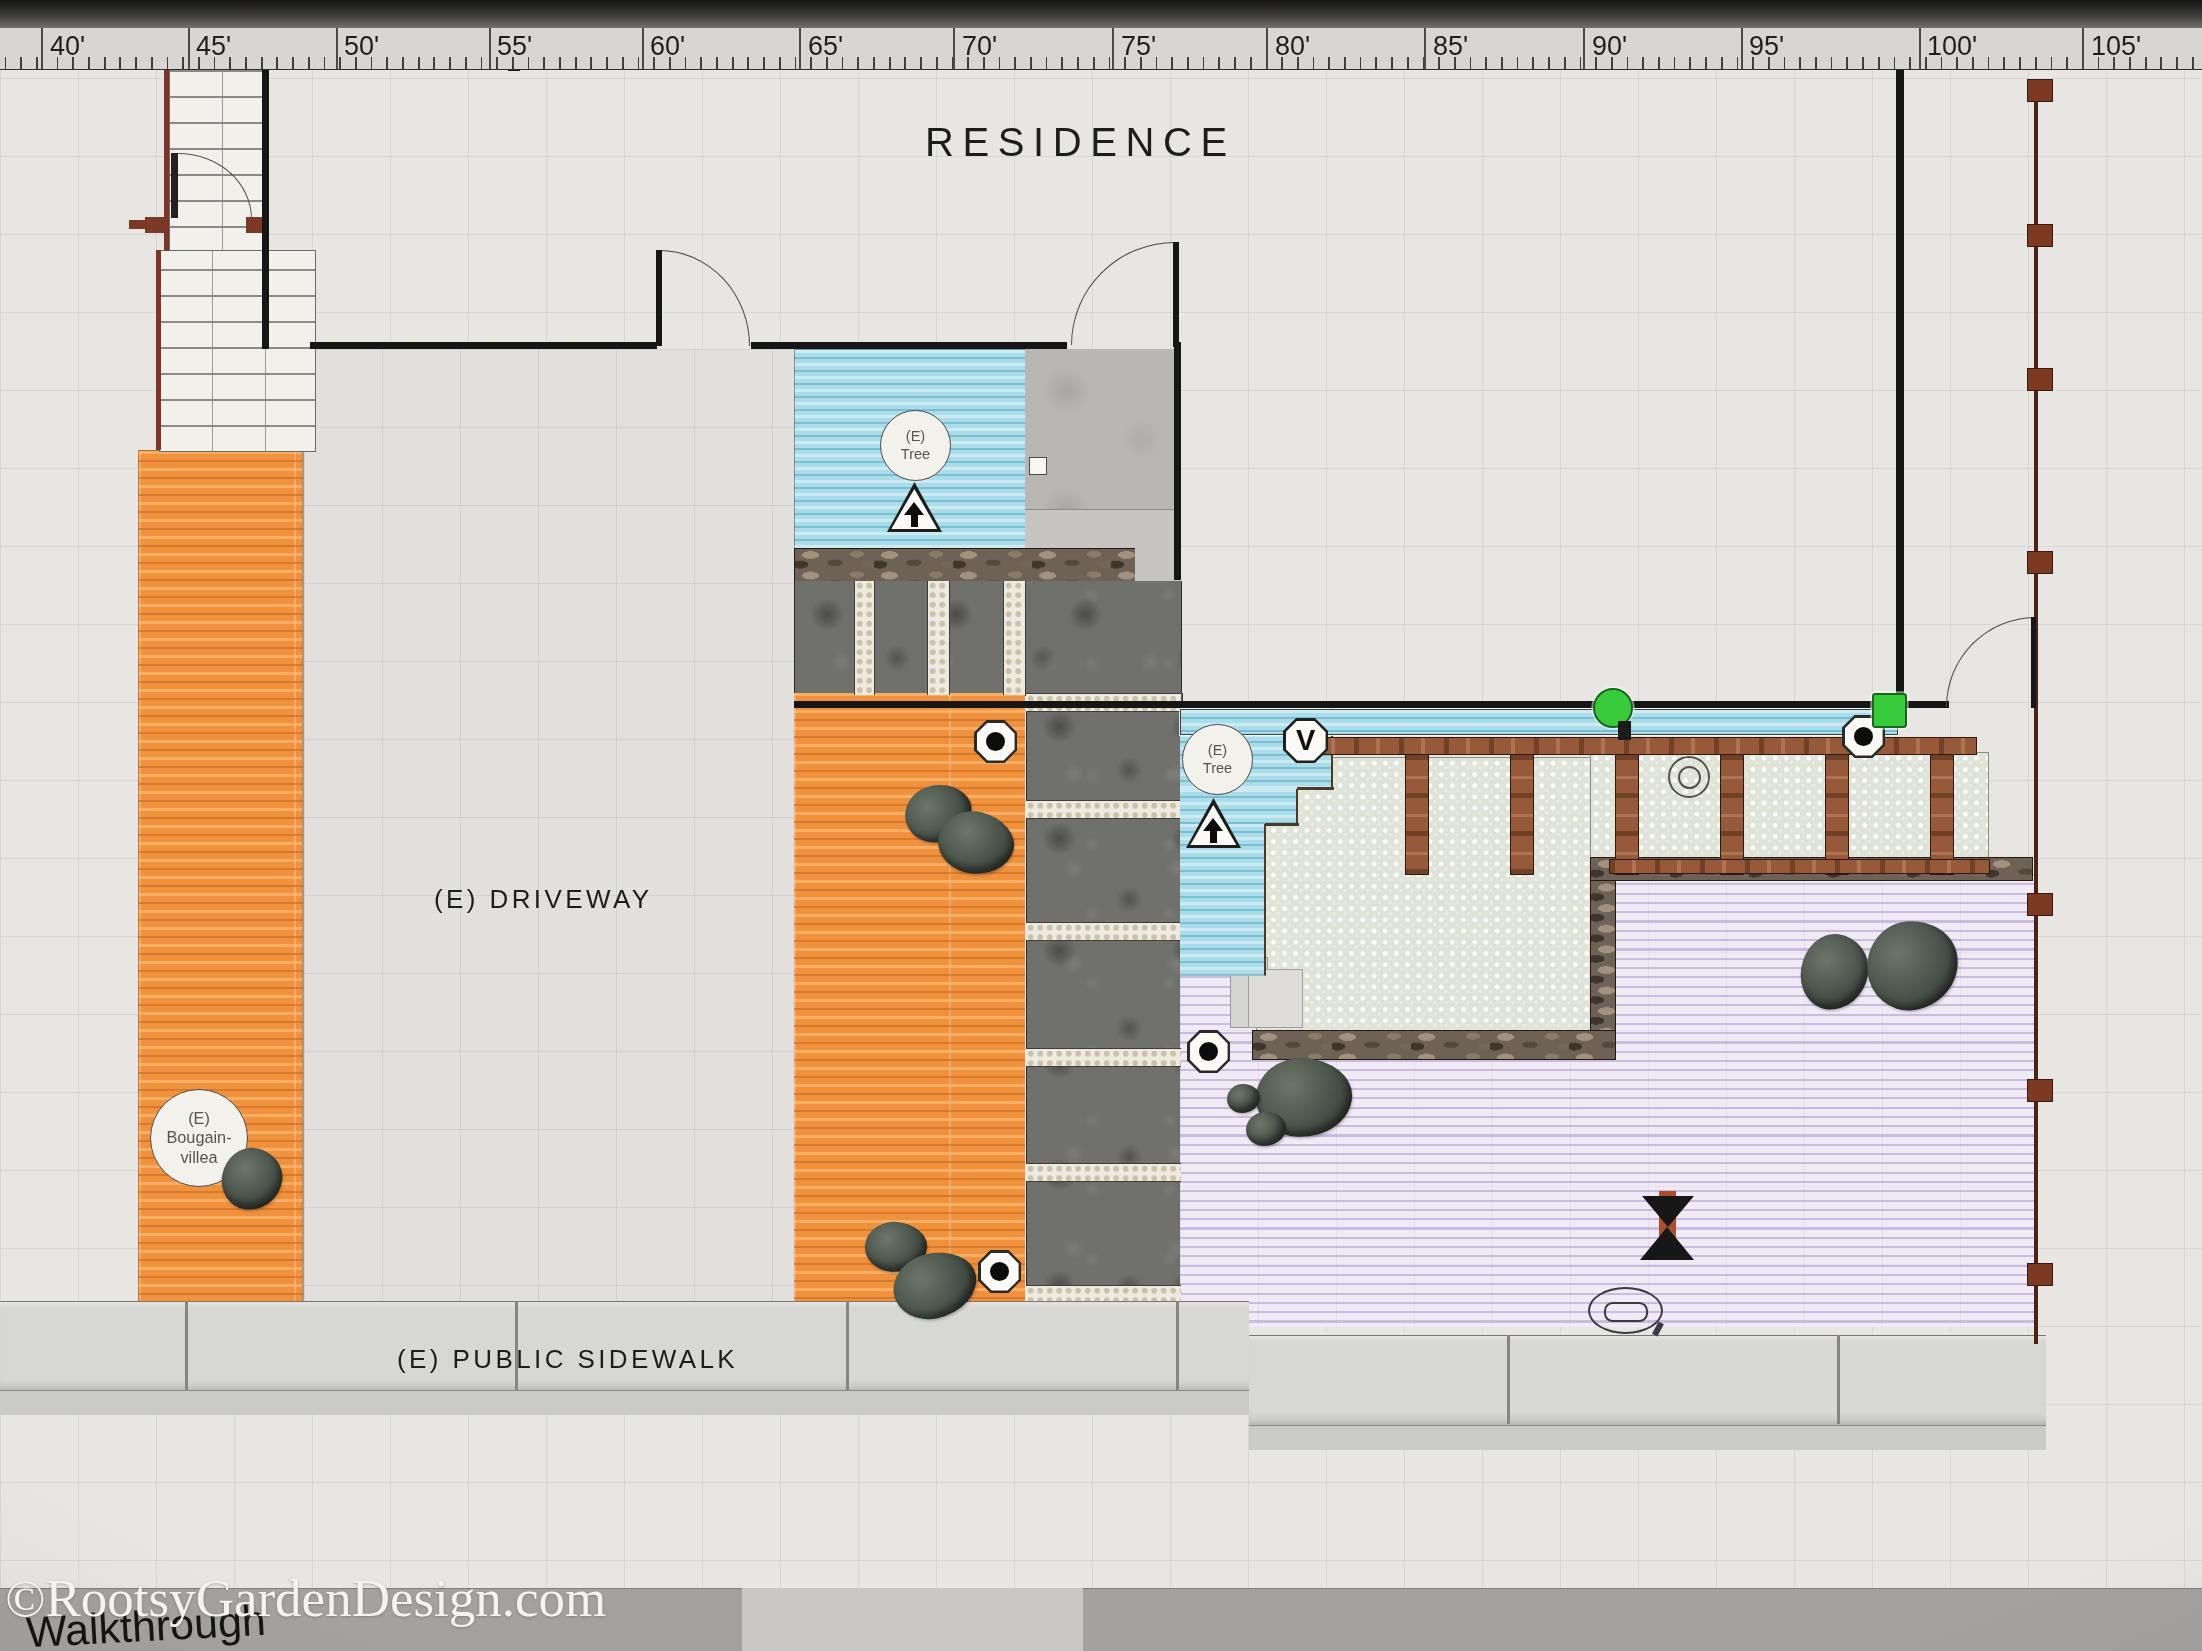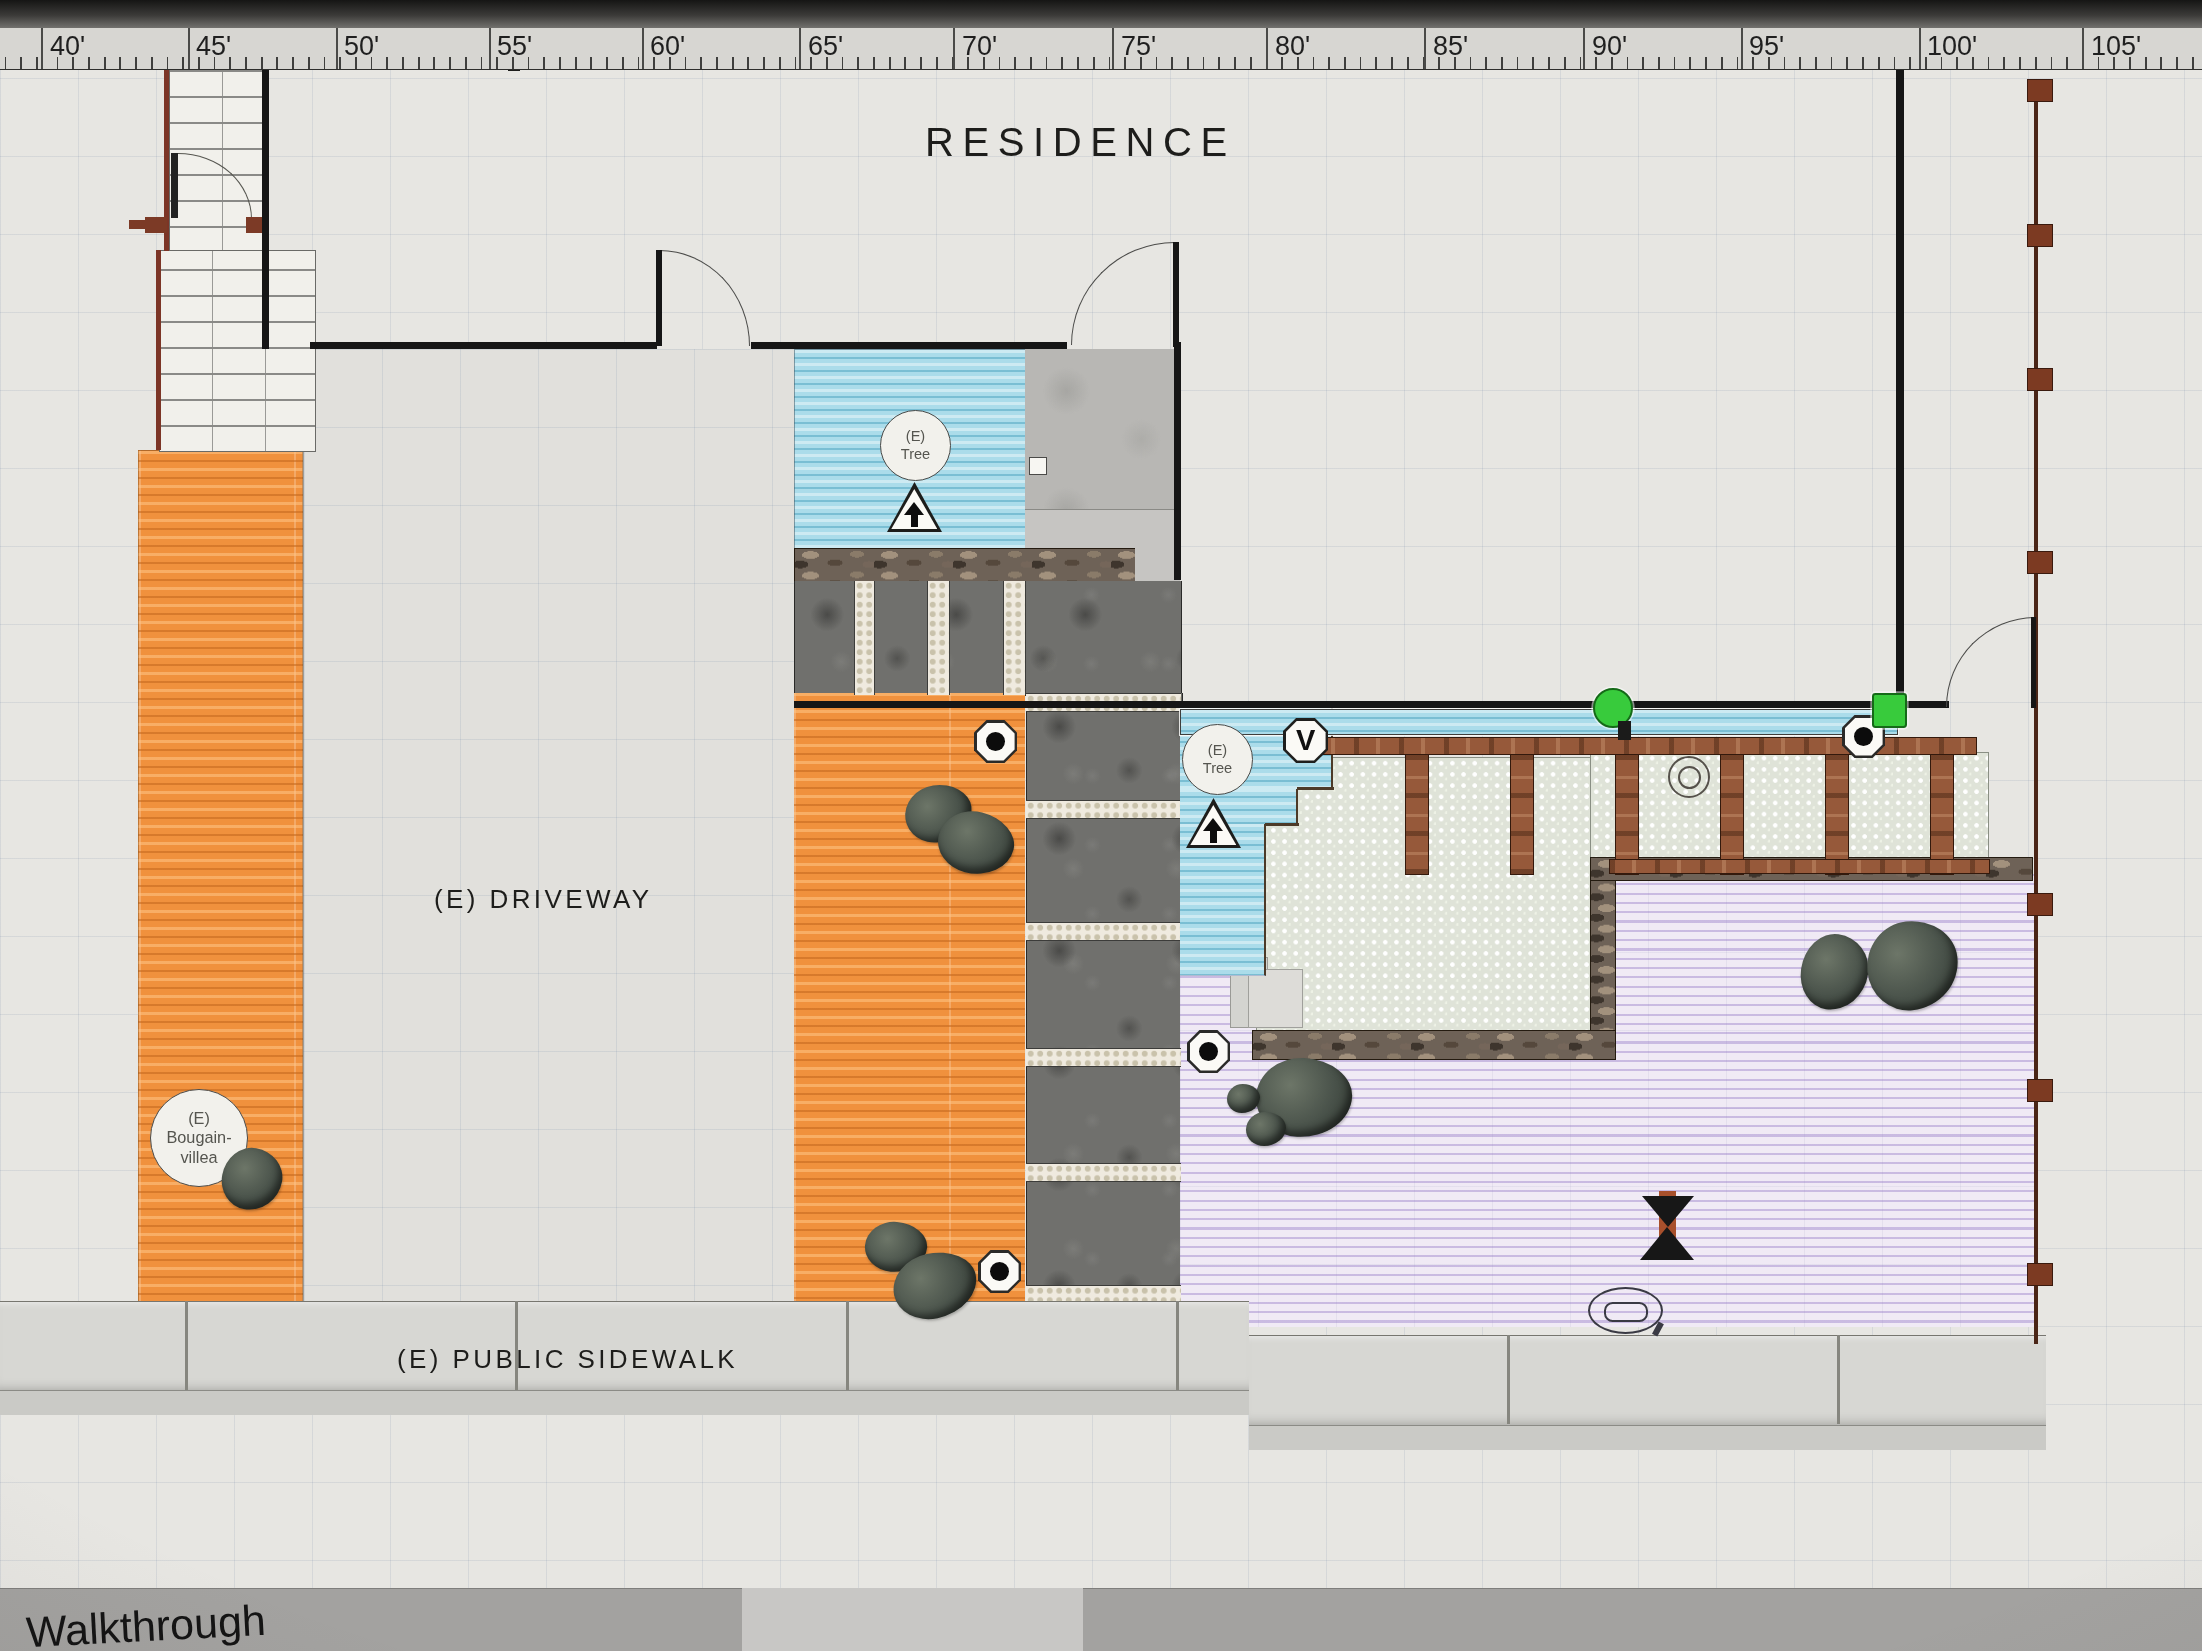--- a/index.html
+++ b/index.html
@@ -326,15 +326,16 @@
   <span class="abs" style="left:1592px;top:31px;font-size:27px;color:#1f1f1f;z-index:41;">90'</span>
   <span class="abs" style="left:1749px;top:31px;font-size:27px;color:#1f1f1f;z-index:41;">95'</span>
   <span class="abs" style="left:1927px;top:31px;font-size:27px;color:#1f1f1f;z-index:41;">100'</span>
   <span class="abs" style="left:2091px;top:31px;font-size:27px;color:#1f1f1f;z-index:41;">105'</span>
 
   <div class="abs" style="left:0;top:1588px;width:2203px;height:64px;background:#a3a2a0;border-top:1.7px solid rgba(60,60,58,.35);z-index:50;"></div>
   <div class="abs" style="left:742px;top:1588px;width:341px;height:64px;background:#c8c7c5;z-index:51;"></div>
   <div class="abs" style="left:26px;top:1602px;font-size:43px;color:#141414;transform:rotate(-3deg);z-index:52;">Walkthrough</div>
 
   <div class="abs vignette" style="left:0;top:0;width:2203px;height:1652px;z-index:60;"></div>
+  <div class="abs" style="left:5.2px;top:1568px;font-family:'Liberation Serif',serif;font-size:53px;color:#f4f3f1;text-shadow:0 0.9px 2.6px rgba(80,80,80,.4);z-index:70;white-space:nowrap;">©RootsyGardenDesign.com</div>
 
 </div>
 
 
 </body></html>

